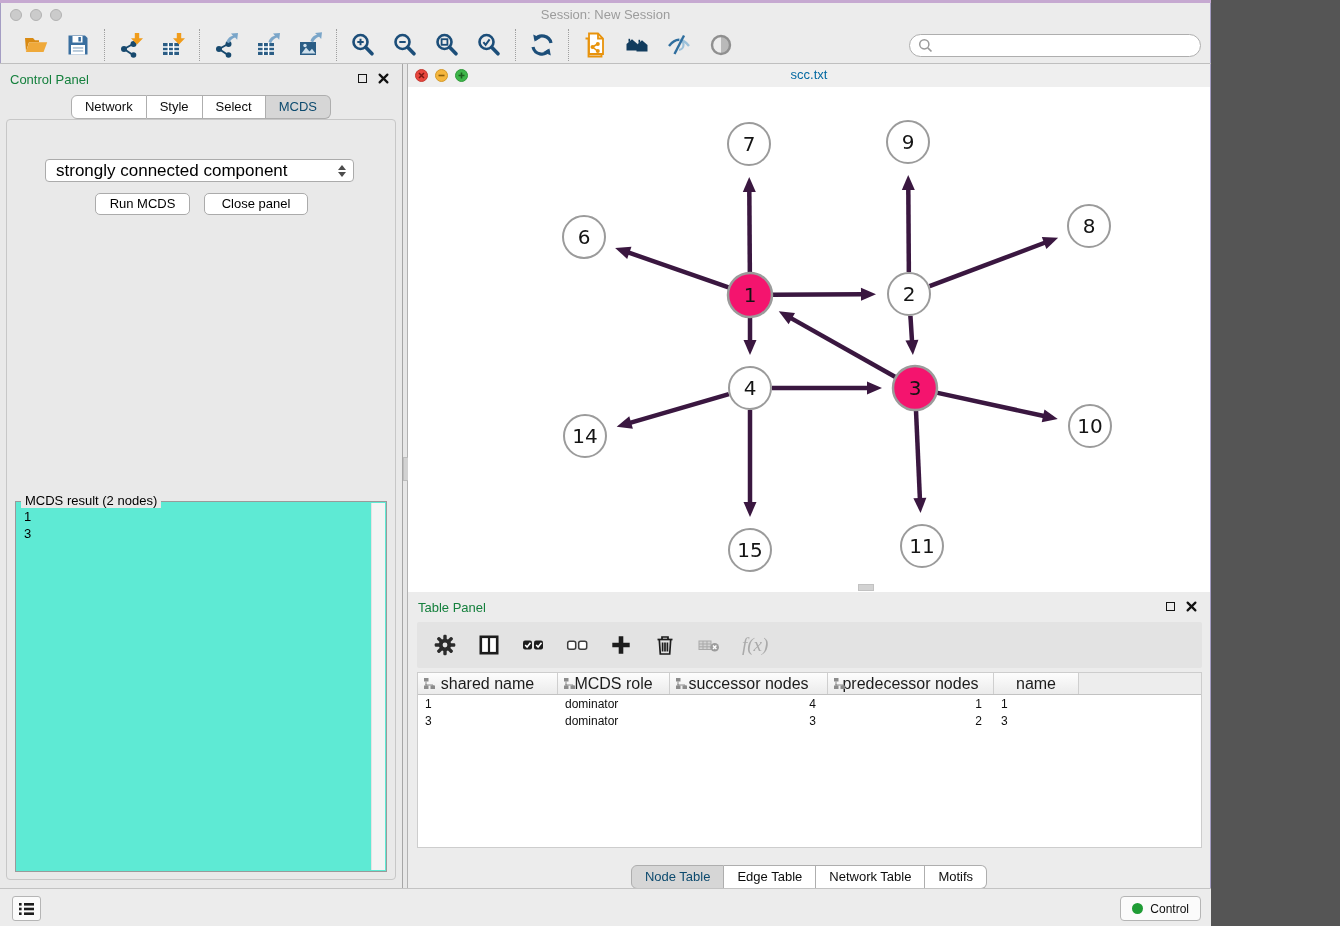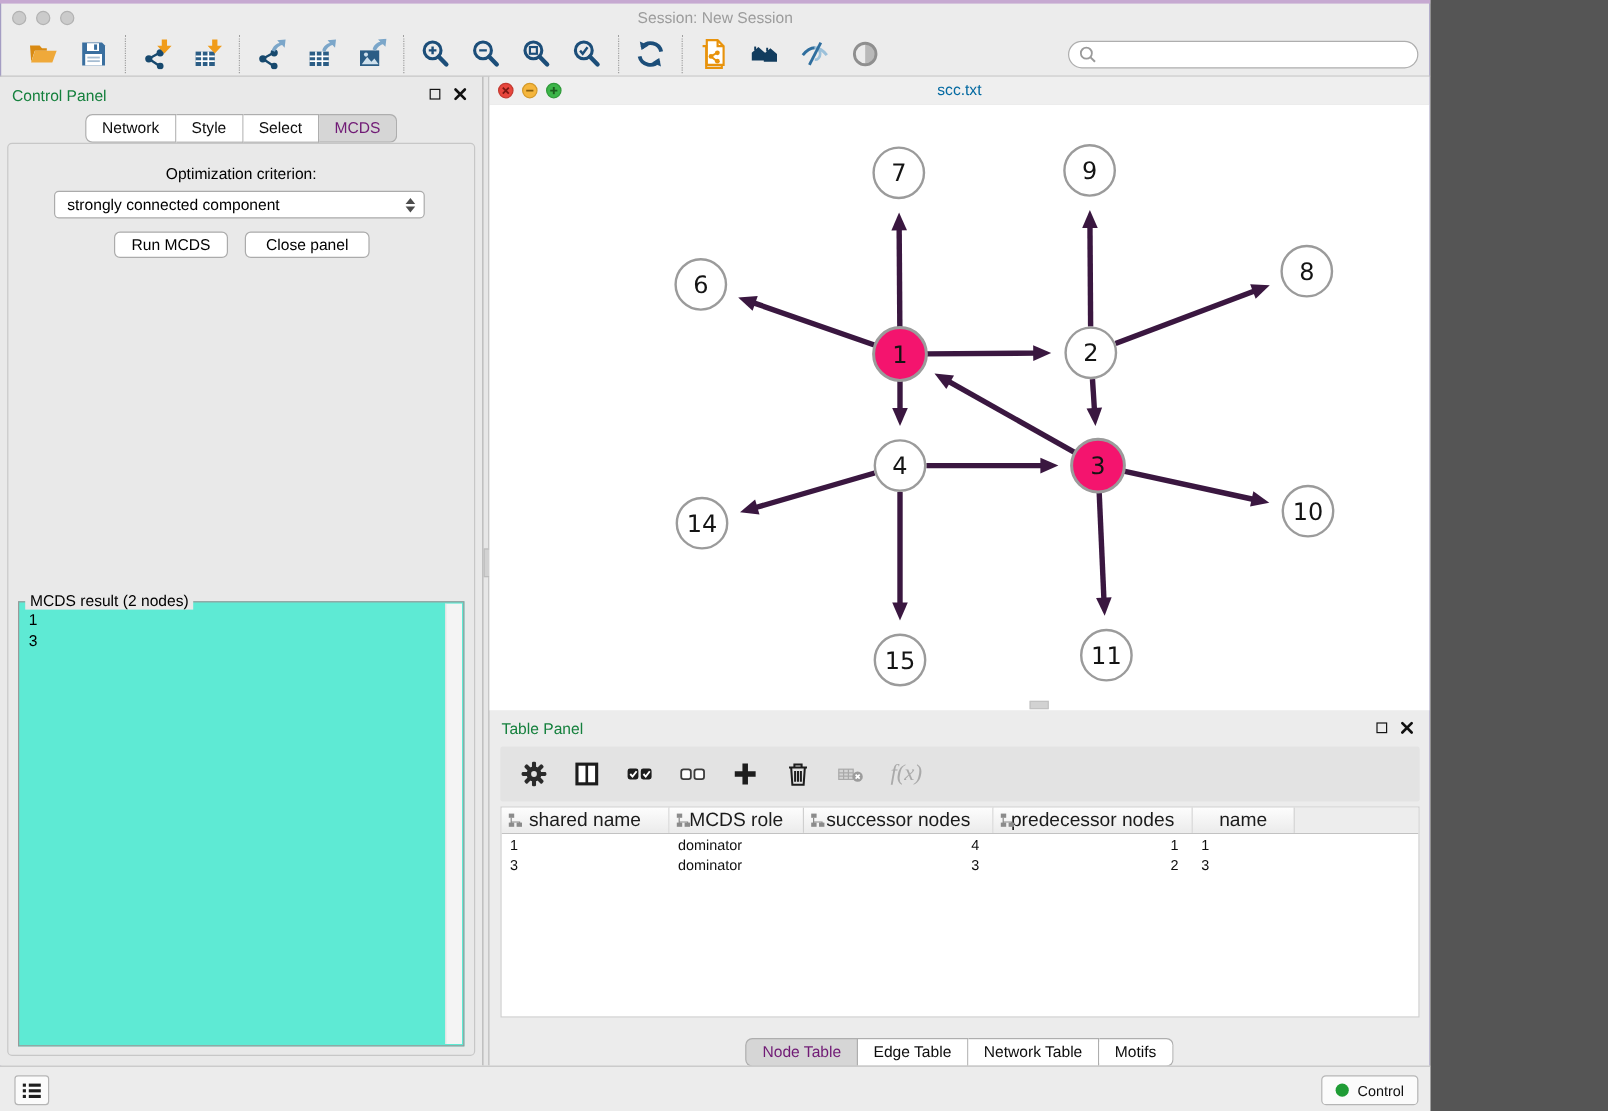--- a/index.html
+++ b/index.html
@@ -1,18 +1,18 @@
 <!DOCTYPE html>
 <html><head>
 <meta charset="utf-8">
 <style>
   html,body{margin:0;padding:0;background:#555;}
   .app{position:relative;width:1192px;height:926px;background:#ececec;overflow:hidden;
        font-family:"Liberation Sans","DejaVu Sans",sans-serif;
-       box-shadow:inset 1px 0 0 #a49dc3, inset -1px 0 0 #a49dc3, inset 0 -1px 0 #a49dc3;}
+       box-shadow:inset 1px 0 0 #a49dc3, inset -1px 0 0 #a49dc3, inset 0 -1px 0 #a49dc3;padding-left:19px;}
   .accent{position:absolute;top:0;left:0;right:0;height:3px;background:#c6a9d1;}
 
   
   .titlebar{position:absolute;top:3px;left:0;right:0;height:24px;}
   .dots{position:absolute;left:10px;top:6px;display:flex;gap:8px;}
   .dot{width:12px;height:12px;border-radius:50%;background:#cbcbcb;border:1px solid #b2b2b2;box-sizing:border-box;}
   .apptitle{text-align:center;line-height:24px;font-size:13px;color:#9c9c9c;}
 
   
   .toolbar{position:absolute;top:27px;left:0;right:0;height:37px;display:flex;align-items:center;
@@ -31,28 +31,28 @@
   .win-btns{position:absolute;right:13px;top:9px;display:flex;gap:11px;align-items:center;}
   .float-btn{width:9px;height:9px;border:1.5px solid #141414;box-sizing:border-box;cursor:pointer;}
   .close-btn{cursor:pointer;display:block;}
 
   .tabrow{position:absolute;left:0;right:0;display:flex;justify-content:center;}
   .cp-tabs{top:31px;justify-content:center;}
   .tab{height:22px;line-height:22px;padding:0 13px;font-size:13px;background:#fff;
        border:1px solid #aeaeae;border-left:none;color:#0d0d0d;cursor:pointer;white-space:nowrap;}
   .tab:first-child{border-left:1px solid #aeaeae;border-radius:6px 0 0 6px;}
   .tab:last-child{border-radius:0 6px 6px 0;}
-  .tab.active{background:#d6d6d6;color:#701a75;}
+  .tab.active{background:#d6d6d6;color:#0c4a6e;}
 
   .cp-pane{position:absolute;left:6px;right:6px;top:55px;bottom:8px;border:1px solid #c7c7c7;
            border-radius:4px;background:#e9e9e9;}
   .opt-label{position:absolute;top:17px;left:0;right:0;text-align:center;font-size:13px;color:#000;}
   .selectbox{position:absolute;top:39px;left:38px;width:309px;height:23px;background:#fff;border:1px solid #ababab;
              border-radius:4px;box-sizing:border-box;display:flex;align-items:center;padding:0 5px 0 10px;
-             font-size:13px;color:#000;cursor:pointer;}
+             font-size:17px;color:#000;cursor:pointer;}
   .stepper{margin-left:auto;display:flex;flex-direction:column;align-items:center;gap:2px;padding-right:2px;}
   .tri-up{width:0;height:0;border-left:4px solid transparent;border-right:4px solid transparent;border-bottom:5px solid #4c4c4c;}
   .tri-down{width:0;height:0;border-left:4px solid transparent;border-right:4px solid transparent;border-top:5px solid #4c4c4c;}
   .btn{position:absolute;box-sizing:border-box;height:22px;background:#fff;border:1px solid #ababab;
        border-radius:5px;font-size:13px;text-align:center;line-height:20px;color:#000;cursor:pointer;}
   .btn-run{top:73px;left:88px;width:95px;}
   .btn-close{top:73px;left:197px;width:104px;}
 
   .result-group{position:absolute;left:8px;top:381px;width:372px;height:371px;background:#5eead4;
                 border:1px solid #9a9a9a;box-sizing:border-box;}
@@ -265,21 +265,20 @@
       </svg>
     </div>
     <div class="tabrow cp-tabs">
         <div class="tab">Network</div>
         <div class="tab">Style</div>
         <div class="tab">Select</div>
         <div class="tab active">MCDS</div>
       </div>
 
     <div class="cp-pane">
-      <div class="opt-label">Optimization criterion:</div>
       <div class="selectbox">
         <span>strongly connected component</span>
         <span class="stepper">
           <span class="tri-up"></span>
             <span class="tri-down"></span>
         </span>
       </div>
       <div class="btn btn-run">Run MCDS</div>
       <div class="btn btn-close">Close panel</div>
 

